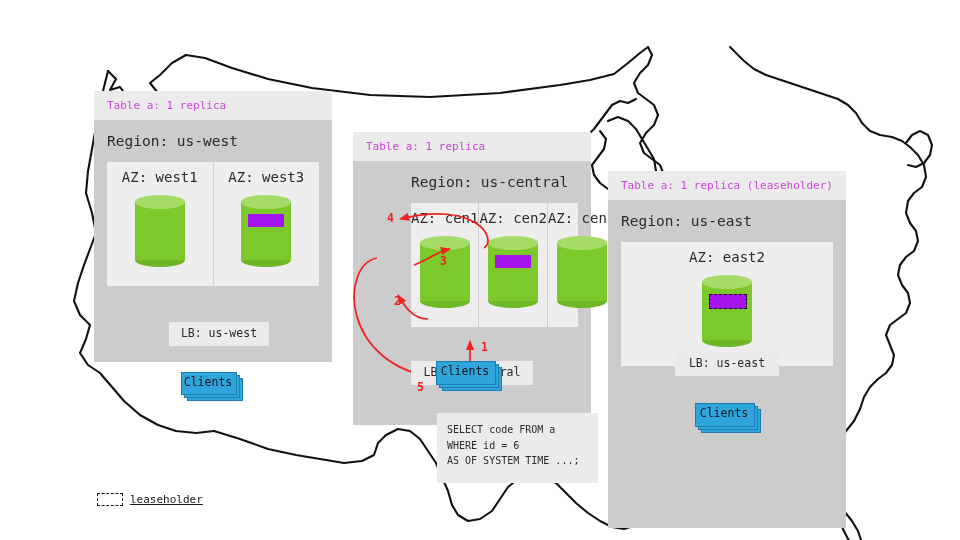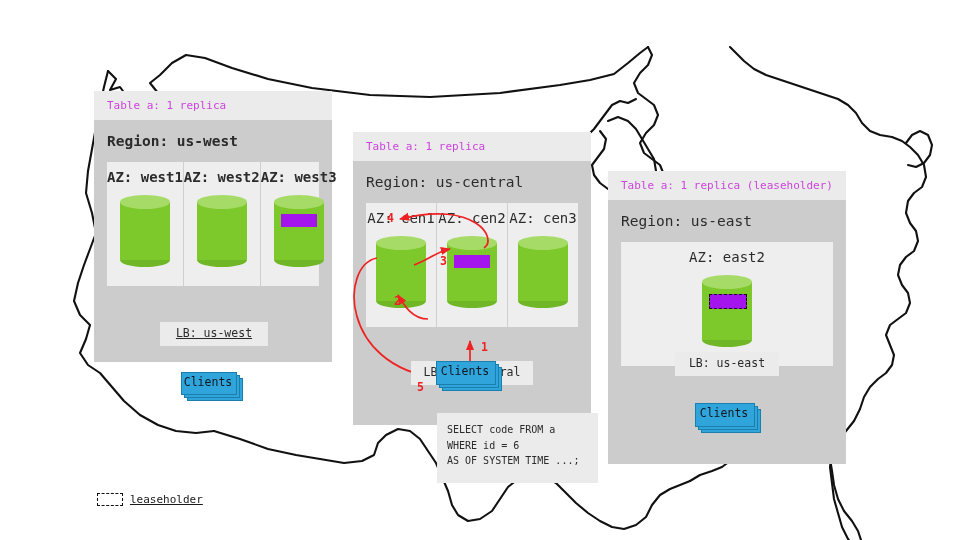--- a/index.html
+++ b/index.html
@@ -127,62 +127,54 @@
 
       <path d="M906,100 L912,92 L920,88 L928,92 L932,102 L930,112
                L924,120 L916,124 L908,122"></path>
 
       <path d="M430,54 L432,66 L430,78 L432,90" opacity="0"></path>
     </g>
   </svg>
 
   <div class="region" style="left:94px;top:48px;width:238px;">
     <div class="region-head">Table a: 1 replica</div>
-    <div class="region-body" style="height:242px;position:relative;font-weight:bold;">
+    <div class="region-body" style="height:242px;position:relative;">
       <div class="region-title">Region: us-west</div>
       <div class="az-row" style="height:124px;">
         <div class="az">
           <div class="az-label">AZ: west1</div>
           <div class="cyl" style="width:50px;height:72px;">
             <div class="cyl-bot"></div>
             <div class="cyl-body"></div>
             <div class="cyl-top"></div>
           </div>
         </div>
         <div class="az">
-          <div class="az-label">AZ: west2</div>
-          <div class="cyl" style="width:50px;height:72px;">
-            <div class="cyl-bot"></div>
-            <div class="cyl-body"></div>
-            <div class="cyl-top"></div>
-          </div>
-        </div>
-        <div class="az">
           <div class="az-label">AZ: west3</div>
           <div class="cyl" style="width:50px;height:72px;">
             <div class="cyl-bot"></div>
             <div class="cyl-body"></div>
             <div class="cyl-top"></div>
             <div class="range" style="left:7px;top:19px;width:36px;height:13px;"></div>
           </div>
         </div>
       </div>
     </div>
-    <div class="lb" style="left:66px;top:231px;width:108px;height:24px;text-decoration:underline;">LB: us-west</div>
+    <div class="lb" style="left:75px;top:231px;width:100px;height:24px;">LB: us-west</div>
     <div class="clients" style="left:87px;top:281px;width:64px;height:28px;">
       <div class="sheet" style="left:6px;top:6px;width:54px;height:21px;"></div>
       <div class="sheet" style="left:3px;top:3px;width:54px;height:21px;"></div>
       <div class="sheet" style="left:0px;top:0px;width:54px;height:21px;"></div>
       <div class="lbl" style="width:54px;height:21px;">Clients</div>
     </div>
   </div>
 
   <div class="region" style="left:353px;top:89px;width:238px;">
     <div class="region-head">Table a: 1 replica</div>
-    <div class="region-body" style="height:264px;position:relative;">
+    <div class="region-body" style="height:264px;position:relative;padding-left:45px;">
       <div class="region-title">Region: us-central</div>
       <div class="az-row" style="height:124px;">
         <div class="az">
           <div class="az-label">AZ: cen1</div>
           <div class="cyl" style="width:50px;height:72px;">
             <div class="cyl-bot"></div>
             <div class="cyl-body"></div>
             <div class="cyl-top"></div>
           </div>
         </div>
@@ -209,21 +201,21 @@
     <div class="clients" style="left:83px;top:229px;width:70px;height:30px;">
       <div class="sheet" style="left:6px;top:6px;width:58px;height:22px;"></div>
       <div class="sheet" style="left:3px;top:3px;width:58px;height:22px;"></div>
       <div class="sheet" style="left:0px;top:0px;width:58px;height:22px;"></div>
       <div class="lbl" style="width:58px;height:22px;">Clients</div>
     </div>
   </div>
 
   <div class="region" style="left:608px;top:128px;width:238px;">
     <div class="region-head">Table a: 1 replica (leaseholder)</div>
-    <div class="region-body" style="height:264px;position:relative;">
+    <div class="region-body" style="height:328px;position:relative;">
       <div class="region-title">Region: us-east</div>
       <div class="az-row" style="height:124px;">
         <div class="az">
           <div class="az-label">AZ: east2</div>
           <div class="cyl" style="width:50px;height:72px;">
             <div class="cyl-bot"></div>
             <div class="cyl-body"></div>
             <div class="cyl-top"></div>
             <div class="range lease" style="left:7px;top:19px;width:36px;height:13px;"></div>
           </div>

